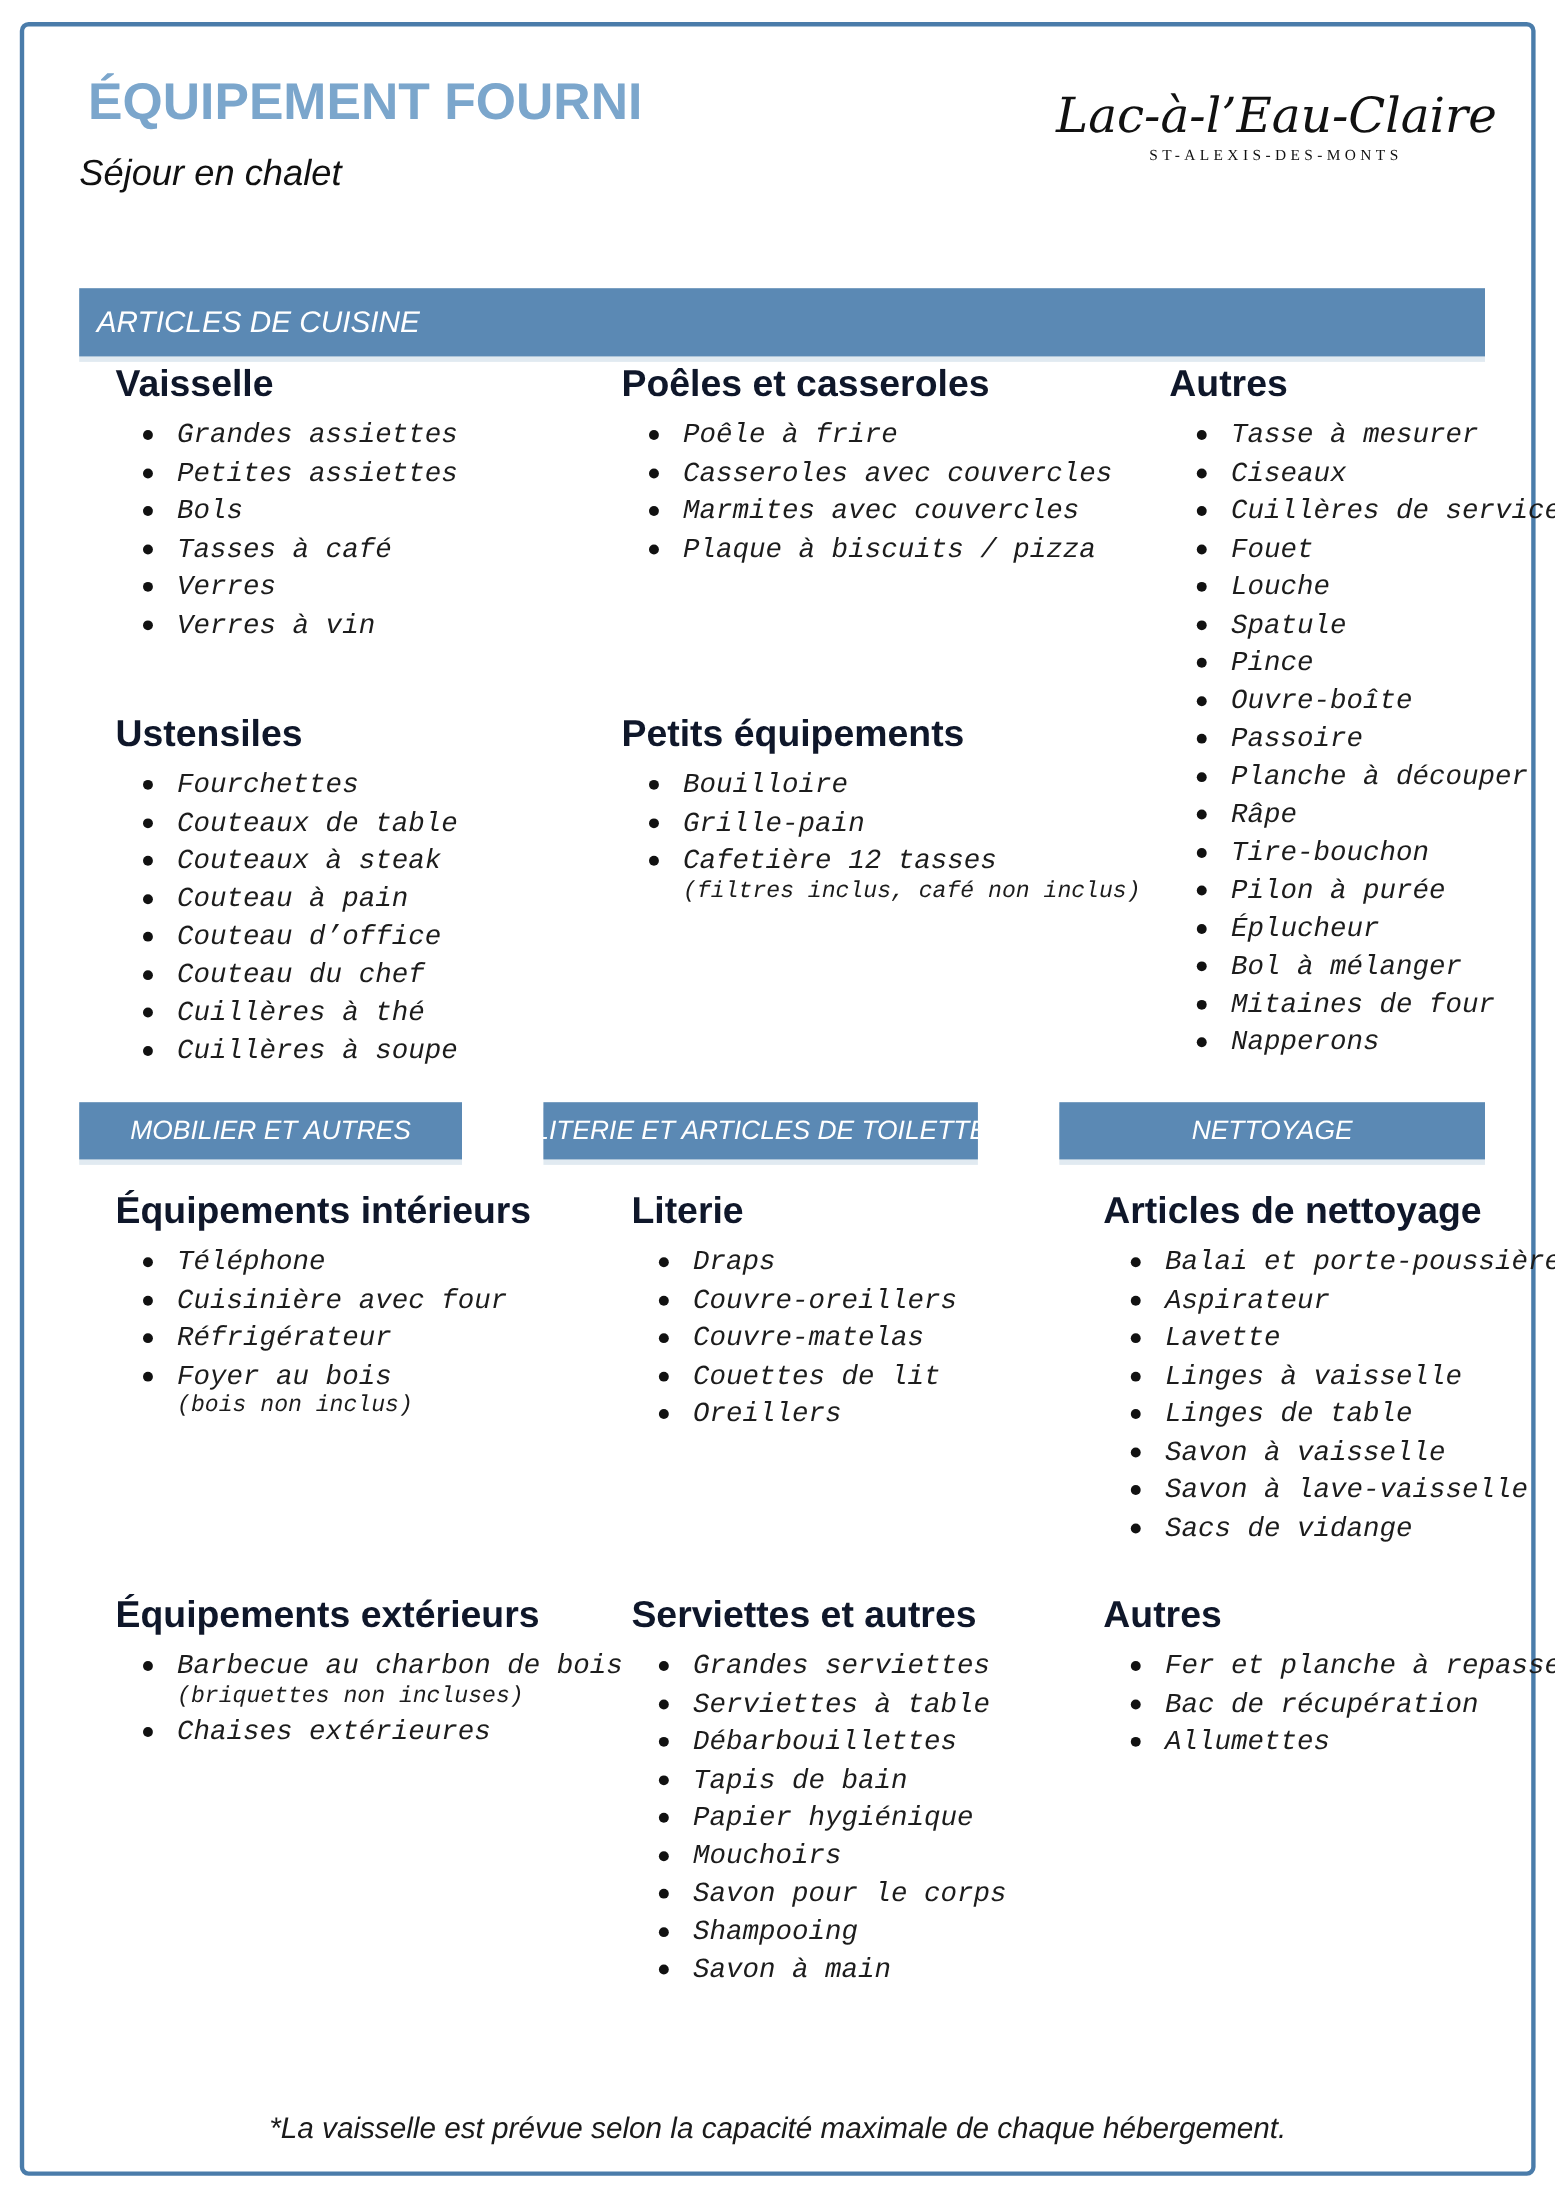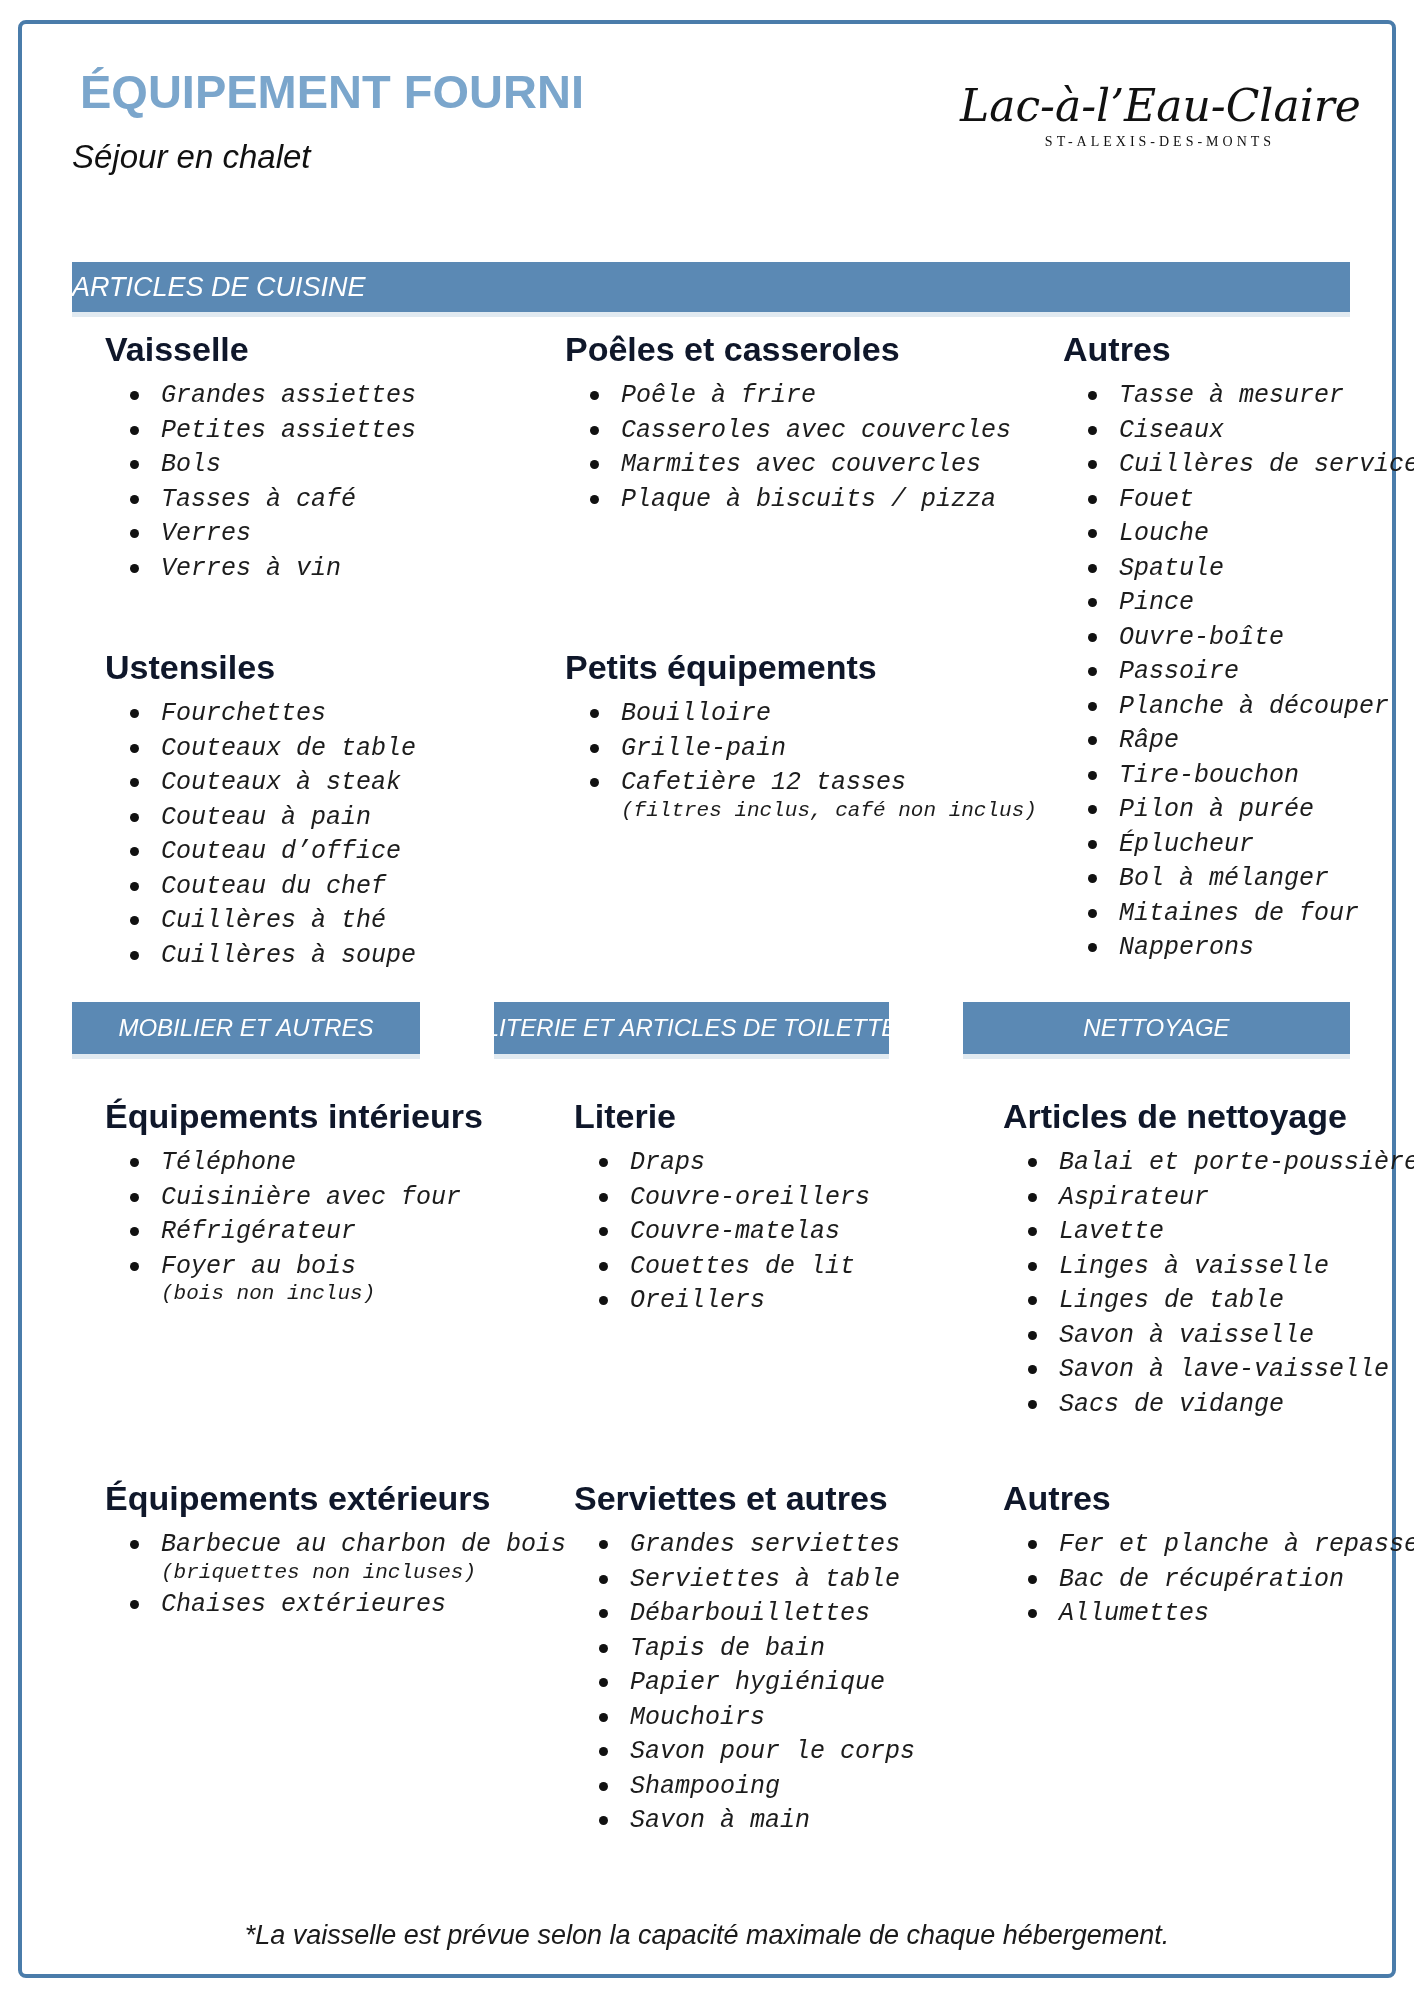--- a/index.html
+++ b/index.html
@@ -29,32 +29,33 @@
   .logo-sub {
     margin-top:3px; font-size:14px; letter-spacing:4px; color:#111;
     font-family:"Liberation Serif", serif; white-space:nowrap;
   }
   .banner {
     background:#5b89b4; color:#ffffff; font-style:italic; font-size:27px;
     display:flex; align-items:center; box-sizing:border-box;
     box-shadow:0 5px 0 rgba(91,137,180,0.18); white-space:nowrap;
   }
   .banner-kitchen {
-    position:absolute; left:72px; top:262px; width:1278px; height:50px;
+    position:absolute; left:72px; top:262px; width:1278px; height:62px;
+    padding-left:16px;
   }
   .kitchen-grid {
     position:absolute; left:75px; top:330px; width:1290px;
     display:grid; grid-template-columns:460px 490px 340px;
     grid-template-rows:minmax(318px,auto) auto;
   }
   .lower-grid {
     position:absolute; left:72px; top:1002px; width:1278px;
     display:grid; grid-template-columns:348px 395px 387px;
     grid-template-rows:52px minmax(339px,auto) auto;
-    row-gap:43px; justify-content:space-between;
+    row-gap:28px; justify-content:space-between;
   }
   .banner-small { height:52px; justify-content:center; grid-row:1; font-size:24px; }
   #banner-mobilier { grid-column:1; }
   #banner-literie  { grid-column:2; }
   #banner-nettoyage{ grid-column:3; }
 
   section { box-sizing:border-box; }
   #sec-vaisselle       { grid-column:1; grid-row:1; padding-left:30px; }
   #sec-ustensiles      { grid-column:1; grid-row:2; padding-left:30px; }
   #sec-poeles          { grid-column:2; grid-row:1; padding-left:30px; }

